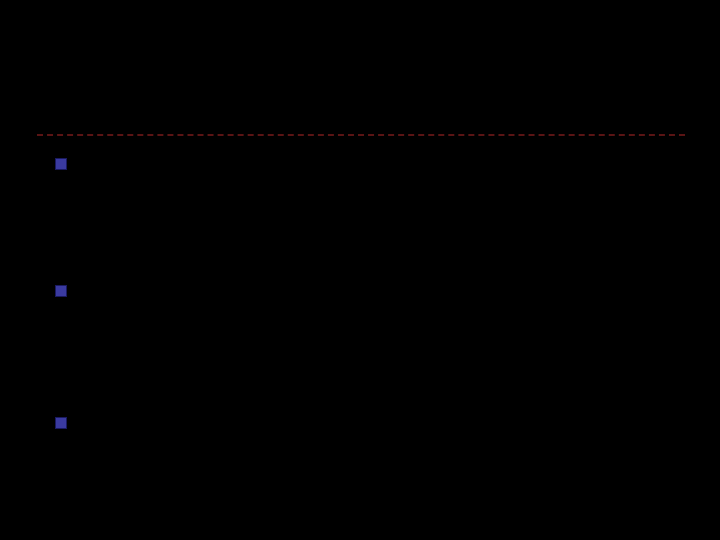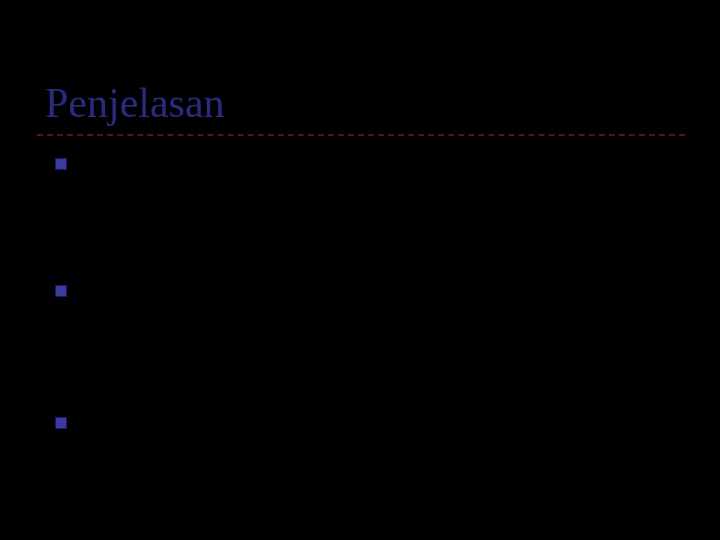--- a/index.html
+++ b/index.html
@@ -50,21 +50,20 @@
     width: 610px;
   }
   .t1 { top: 134px; }
   .t2 { top: 261px; }
   .t3 { top: 393px; }
 </style>
 </head>
 <body>
 
 <div class="slide">
-  <div class="title">Penjelasan</div>
   <div class="rule"></div>
 
   <div class="bullet b1"></div>
   <div class="body-text t1"></div>
 
   <div class="bullet b2"></div>
   <div class="body-text t2"></div>
 
   <div class="bullet b3"></div>
   <div class="body-text t3"></div>

